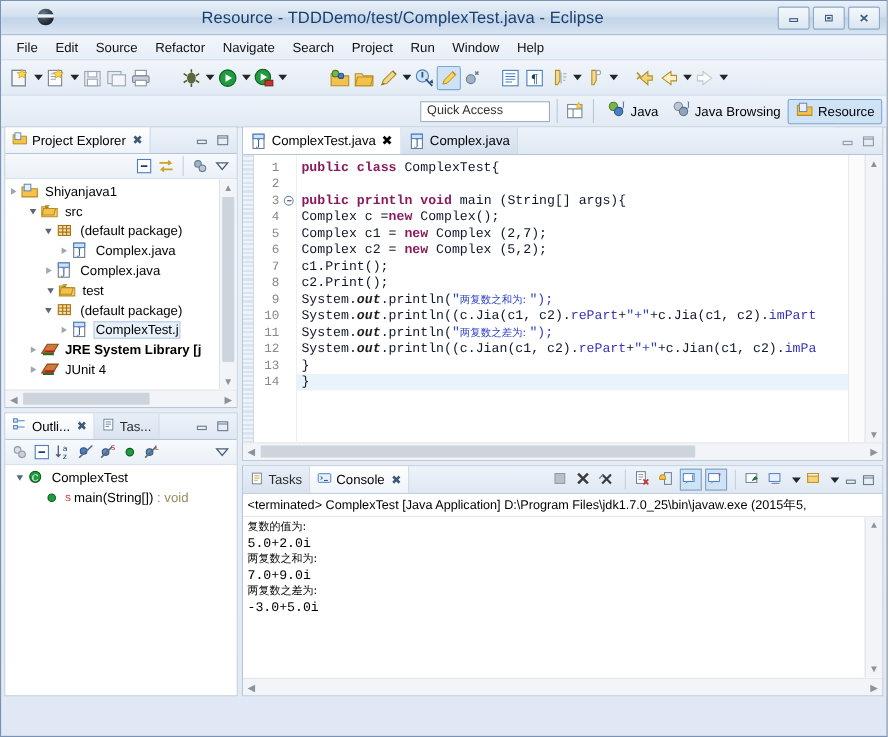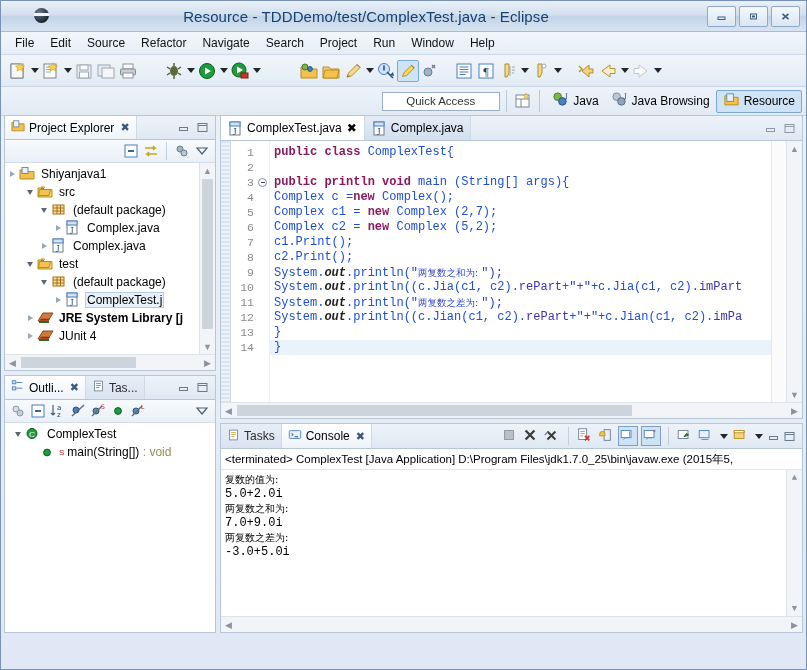--- a/index.html
+++ b/index.html
@@ -101,21 +101,21 @@
     height: 28px;
     display: flex; align-items: center;
     background: linear-gradient(to bottom,#eef3fa,#e2eaf4);
     border-bottom: 1px solid #bfd0e2;
     padding-right: 4px;
   }
   .qspacer { flex: 1; }
   .qaccess {
     width: 118px; height: 19px;
     border: 1px solid #9bb0c7; background: #fff;
-    display: flex; align-items: center; padding-left: 23px;
+    display: flex; align-items: center; padding-left: 5px;
     font-size: 11.5px; color: #333; box-sizing: border-box;
   }
   .persep { width:1px; height: 22px; background:#b9c8d8; margin: 0 6px; }
   .persp {
     display: flex; align-items: center; gap: 4px;
     height: 21px; padding: 0 6px; border-radius: 2px;
     font-size: 12px; white-space: nowrap;
   }
   .persp.active { background: #cfe3f7; border: 1px solid #7aa7d4; }
   .persp-open { width: 20px; height: 20px; position: relative; }
@@ -248,21 +248,21 @@
     flex: 1; min-width: 0; overflow: hidden; position: relative;
     font-family: "Liberation Mono", monospace; font-size: 12px;
     padding-top: 4px; background: #fff; white-space: nowrap;
   }
   .cline { height: 15px; line-height: 15px; padding-left: 4px; }
   .cline.cur { background: #eaf2fb; }
   .kw { color: #8a1a5e; font-weight: bold; }
   .str { color: #2a3fc8; }
   .fld { color: #3a34b8; }
   .stat { color: #1f1f1f; font-style: italic; font-weight: bold;}
-  .plain { color: #1d4ed8; }
+  .plain { color: #0f172a; }
   .cn { font-size: 9.5px; font-family: "DejaVu Sans", sans-serif; }
 
   .ed-sb-v {
     width: 15px; flex: none; background:#f2f4f7; border-left: 1px solid #dde3ea;
     display: flex; flex-direction: column; align-items:center;
   }
   .ed-sb-h { height: 15px; background:#f2f4f7; border-top:1px solid #dde3ea; display:flex; align-items:center; flex:none;}
   .ed-anno { width: 14px; flex:none; background:#fbfbfb; border-left: 1px solid #e4e8ed;}
 
   
@@ -659,21 +659,21 @@
                 <span class="arrow">
                   <i class="closed"></i>
                 </span>
                 <span class="tico"><svg width="14" height="15" viewBox="0 0 14 15">
                     <rect x="2" y="1" width="10" height="13" fill="#fff" stroke="#6b7c8f"></rect>
                     <rect x="2" y="1" width="10" height="4" fill="#cfe2f6" stroke="#4a7fc1"></rect>
                     <text x="7" y="12" font-size="8" text-anchor="middle" fill="#16406e" font-family="DejaVu Serif, serif">J</text>
                   </svg></span>
                 <span class="tlabel">Complex.java</span>
               </div>
-              <div class="trow" style="padding-left: 18px;">
+              <div class="trow" style="padding-left: 34px;">
                 <span class="arrow">
                   <i class="open"></i>
                 </span>
                 <span class="tico"><svg width="16" height="15" viewBox="0 0 16 15">
                     <path d="M1 4h5l1.2 1.6H15V13H1z" fill="#f6d27a" stroke="#b98d1c"></path>
                     <path d="M2.5 5.5h11l-1.5 6H1.5z" fill="#f2c14e" stroke="#b98d1c"></path>
                     <path d="M4 3h4M4 4.5h3" stroke="#a67c12"></path>
                   </svg></span>
                 <span class="tlabel">test</span>
               </div>

